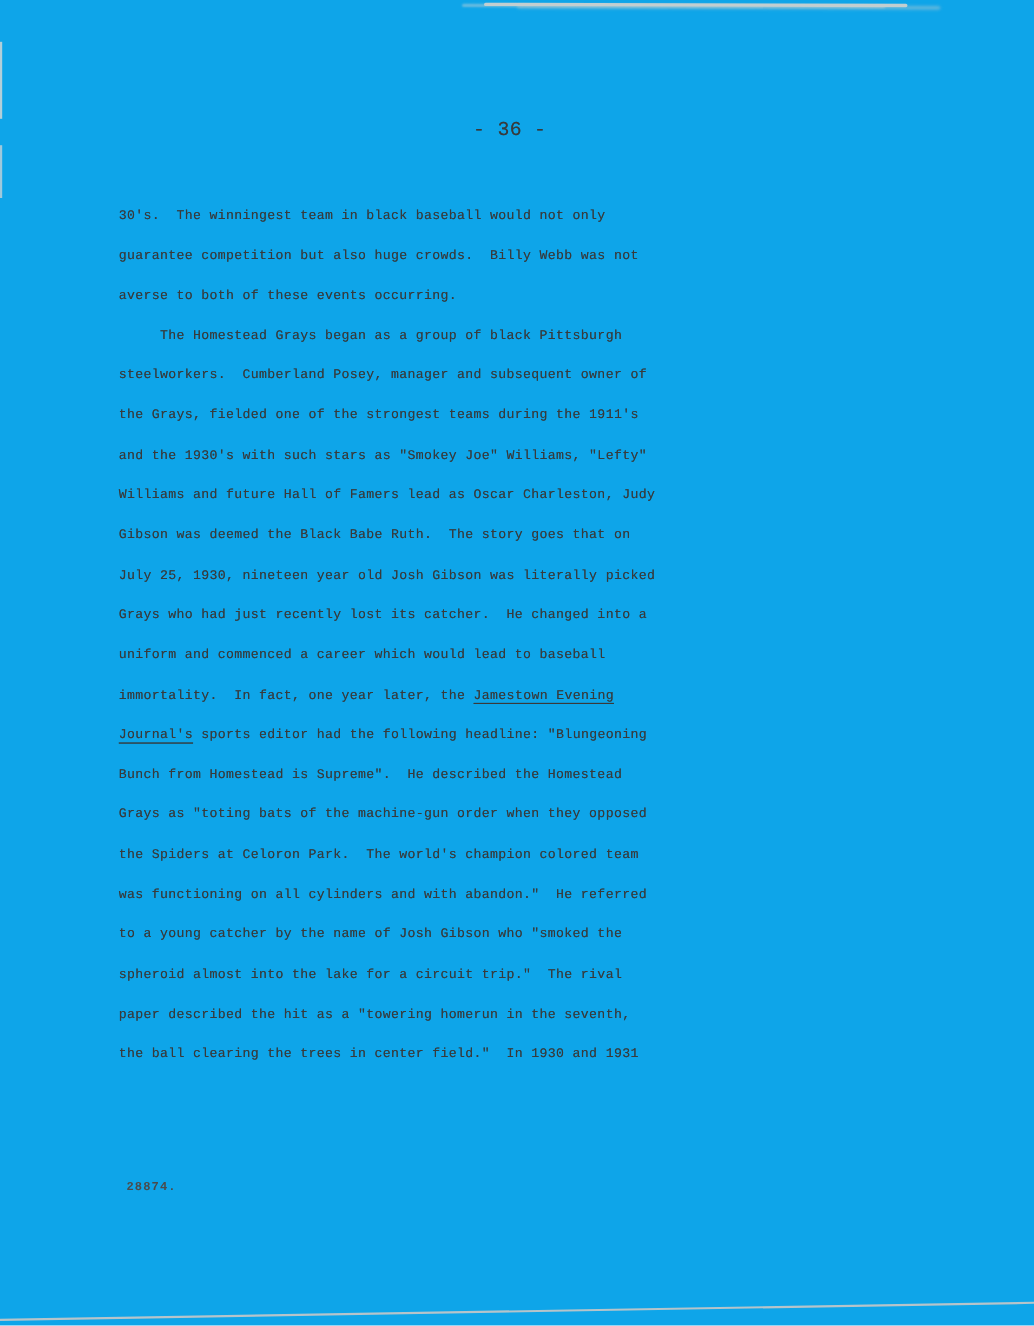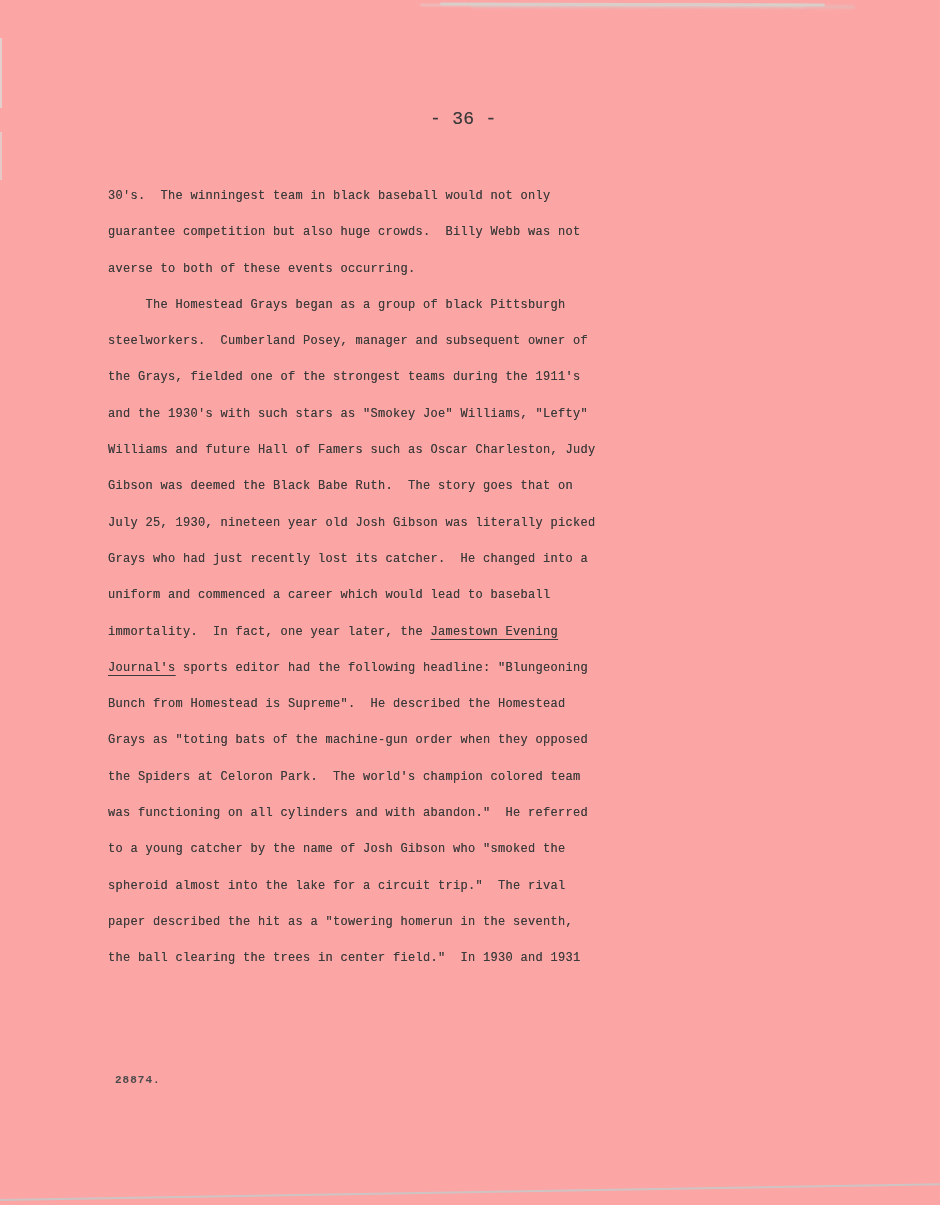--- a/index.html
+++ b/index.html
@@ -7,21 +7,21 @@
     padding: 0;
     width: 940px;
     height: 1205px;
     overflow: hidden;
     background: #ffffff;
   }
   .sheet {
     position: relative;
     width: 940px;
     height: 1205px;
-    background: #fca5a5;
+    background: #0ea5e9;
     font-family: "Liberation Mono", "DejaVu Sans Mono", monospace;
     color: #3a3a3a;
   }
   .pageno {
     position: absolute;
     left: 430px;
     top: 109px;
     font-size: 18px;
     letter-spacing: 0.3px;
     text-shadow: 0 0 0.4px rgba(40,40,40,0.55);
@@ -92,21 +92,21 @@
   <div class="pageno">- 36 -</div>
 
   <div class="body-text" id="body-text">
       <div class="line"><span class="">30's.  The winningest team in black baseball would not only</span></div>
       <div class="line"><span class="">guarantee competition but also huge crowds.  Billy Webb was not</span></div>
       <div class="line"><span class="">averse to both of these events occurring.</span></div>
       <div class="line"><span class="">     The Homestead Grays began as a group of black Pittsburgh</span></div>
       <div class="line"><span class="">steelworkers.  Cumberland Posey, manager and subsequent owner of</span></div>
       <div class="line"><span class="">the Grays, fielded one of the strongest teams during the 1911's</span></div>
       <div class="line"><span class="">and the 1930's with such stars as "Smokey Joe" Williams, "Lefty"</span></div>
-      <div class="line"><span class="">Williams and future Hall of Famers such as Oscar Charleston, Judy</span></div>
+      <div class="line"><span class="">Williams and future Hall of Famers lead as Oscar Charleston, Judy</span></div>
       <div class="line"><span class="">Gibson was deemed the Black Babe Ruth.  The story goes that on</span></div>
       <div class="line"><span class="">July 25, 1930, nineteen year old Josh Gibson was literally picked</span></div>
       <div class="line"><span class="">Grays who had just recently lost its catcher.  He changed into a</span></div>
       <div class="line"><span class="">uniform and commenced a career which would lead to baseball</span></div>
       <div class="line"><span class="">immortality.  In fact, one year later, the </span><span class="u">Jamestown Evening</span></div>
       <div class="line"><span class="u">Journal's</span><span class=""> sports editor had the following headline: "Blungeoning</span></div>
       <div class="line"><span class="">Bunch from Homestead is Supreme".  He described the Homestead</span></div>
       <div class="line"><span class="">Grays as "toting bats of the machine-gun order when they opposed</span></div>
       <div class="line"><span class="">the Spiders at Celoron Park.  The world's champion colored team</span></div>
       <div class="line"><span class="">was functioning on all cylinders and with abandon."  He referred</span></div>

